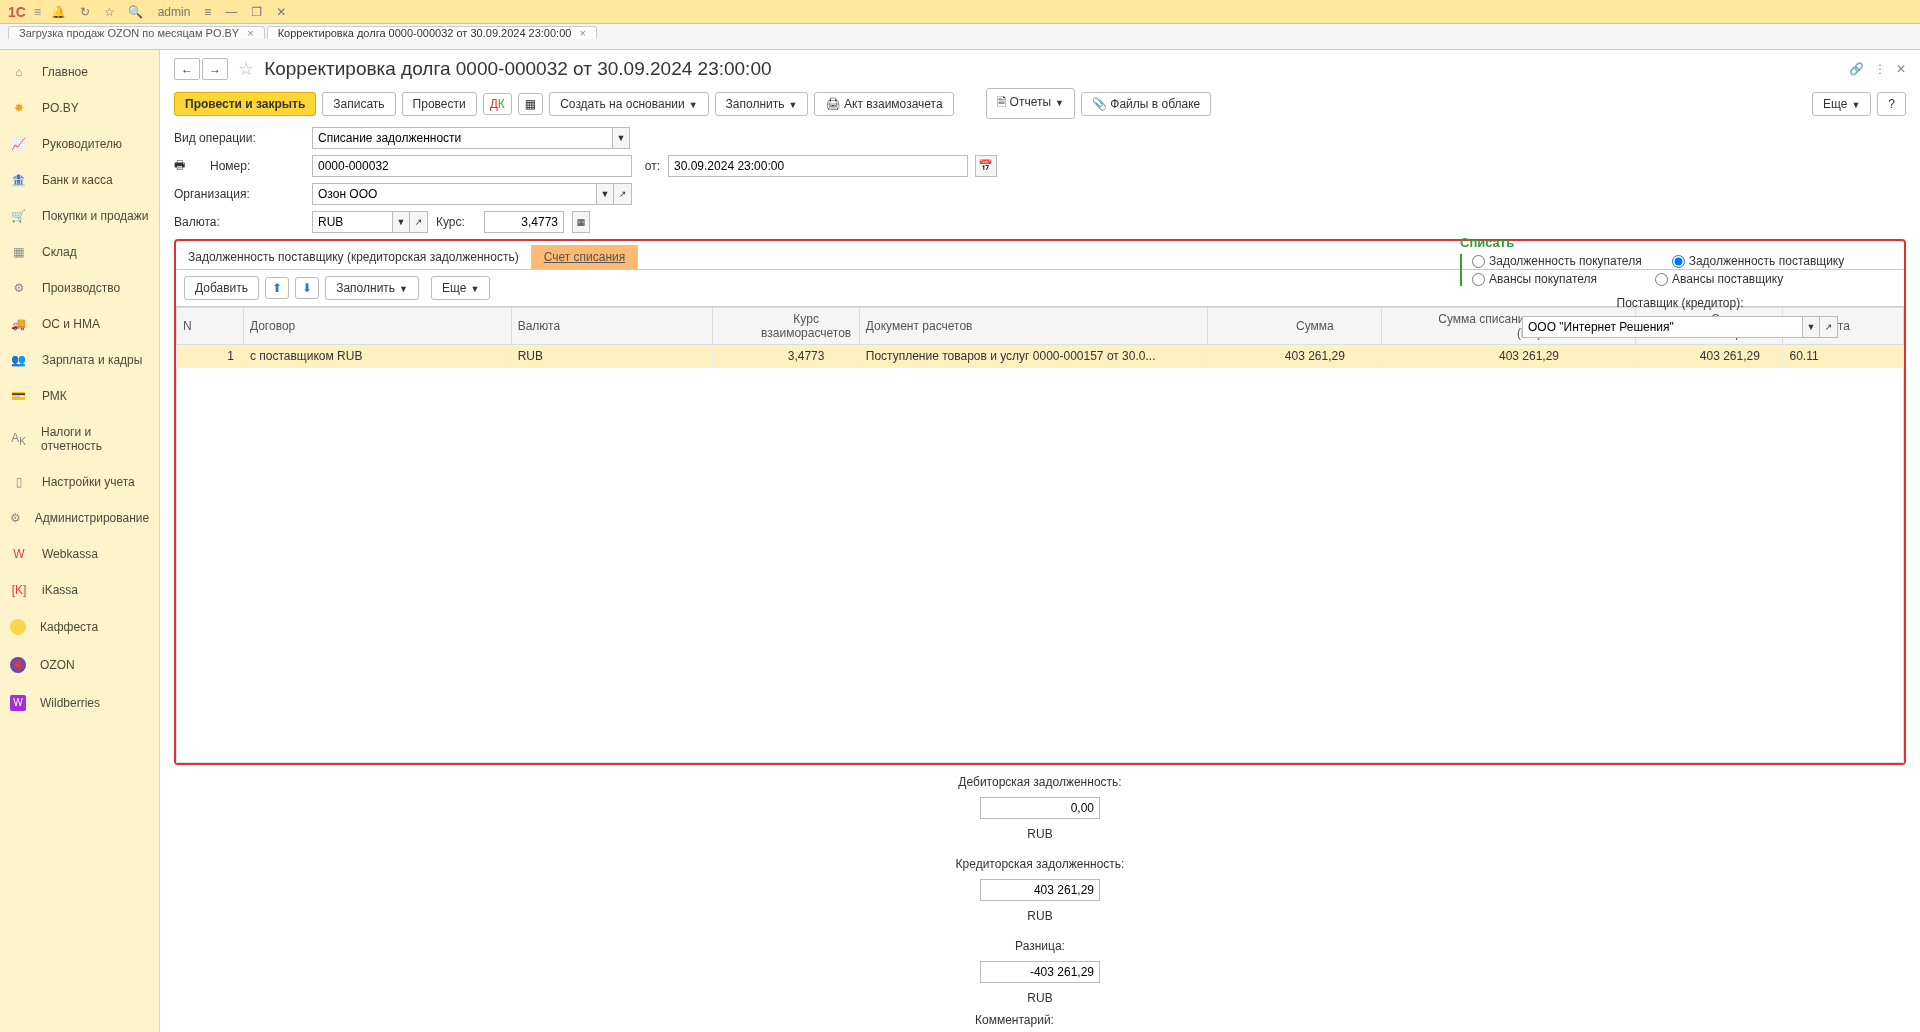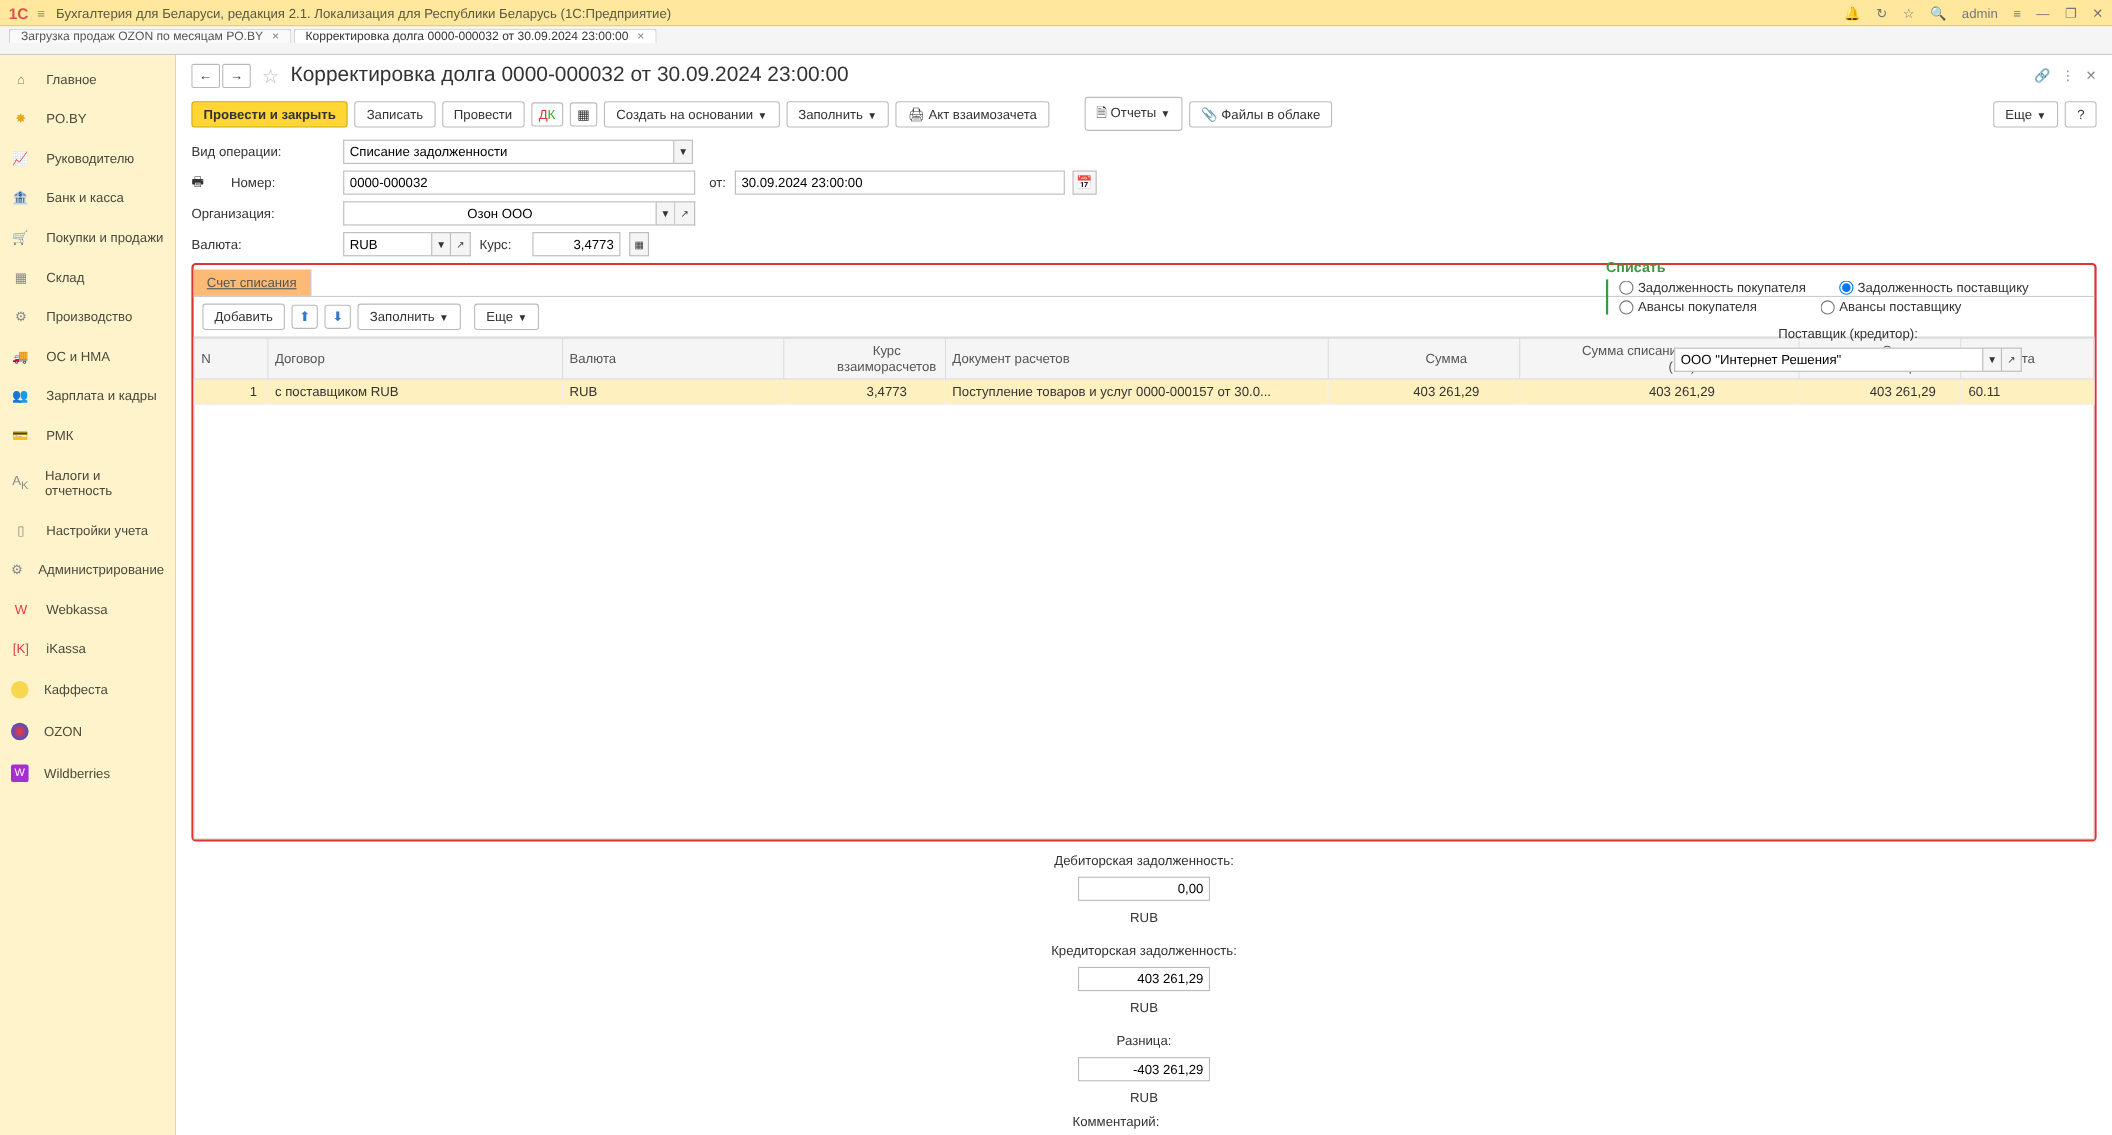--- a/index.html
+++ b/index.html
@@ -71,21 +71,20 @@
 .totals label { color: #333; }
 .totals .input { width: 120px; text-align: right; }
 .link { color: #2a7a2a; cursor: pointer; }
 </style>
 </head>
 <body>
 
 <div class="titlebar">
   <span class="logo">1C</span>
   <span class="burger">≡</span>
-  <span class="title">Бухгалтерия для Беларуси, редакция 2.1. Локализация для Республики Беларусь   (1С:Предприятие)</span>
   <div class="controls">
     <span>🔔</span>
     <span>↻</span>
     <span>☆</span>
     <span>🔍</span>
     <span>admin</span>
     <span>≡</span>
     <span>—</span>
     <span>❐</span>
     <span>✕</span>
@@ -222,21 +221,21 @@
           <label style="width:28px">🖶</label>
           <label style="width:94px">Номер:</label>
           <input class="input" style="width: 320px;" value="0000-000032">
           <label style="width:20px;text-align:right">от:</label>
           <input class="input" style="width: 300px;" value="30.09.2024 23:00:00">
           <div class="cal-btn">📅</div>
         </div>
         <div class="form-row">
           <label>Организация:</label>
           <div class="select-like">
-            <input class="input" style="width: 284px; text-align: center;" value="Озон ООО">
+            <input class="input" style="width: 284px;" value="Озон ООО">
             <div class="dd-btn">▼</div>
             <div class="dd-btn">↗</div>
           </div>
         </div>
         <div class="form-row">
           <label>Валюта:</label>
           <div class="select-like">
             <input class="input" style="width: 80px;" value="RUB">
             <div class="dd-btn">▼</div>
             <div class="dd-btn">↗</div>
@@ -276,20 +275,21 @@
           <div class="select-like">
             <input class="input" style="width: 280px;" value="ООО &quot;Интернет Решения&quot;">
             <div class="dd-btn">▼</div>
             <div class="dd-btn">↗</div>
           </div>
         </div>
       </div>
 
       <div class="highlight-box">
         <div class="tabs2" style="border:none;border-bottom:1px solid #ccc;">
+          <div class="tab2">Задолженность поставщику (кредиторская задолженность)</div>
           <div class="tab2 inactive">Счет списания</div>
         </div>
         <div class="sub-toolbar">
           <button class="btn">Добавить</button>
           <button class="btn icon" style="color:#37c">⬆</button>
           <button class="btn icon" style="color:#37c">⬇</button>
           <button class="btn"><span>Заполнить</span><span class="caret">▼</span></button>
           <span class="spacer"></span>
           <button class="btn"><span>Еще</span><span class="caret">▼</span></button>
         </div>

